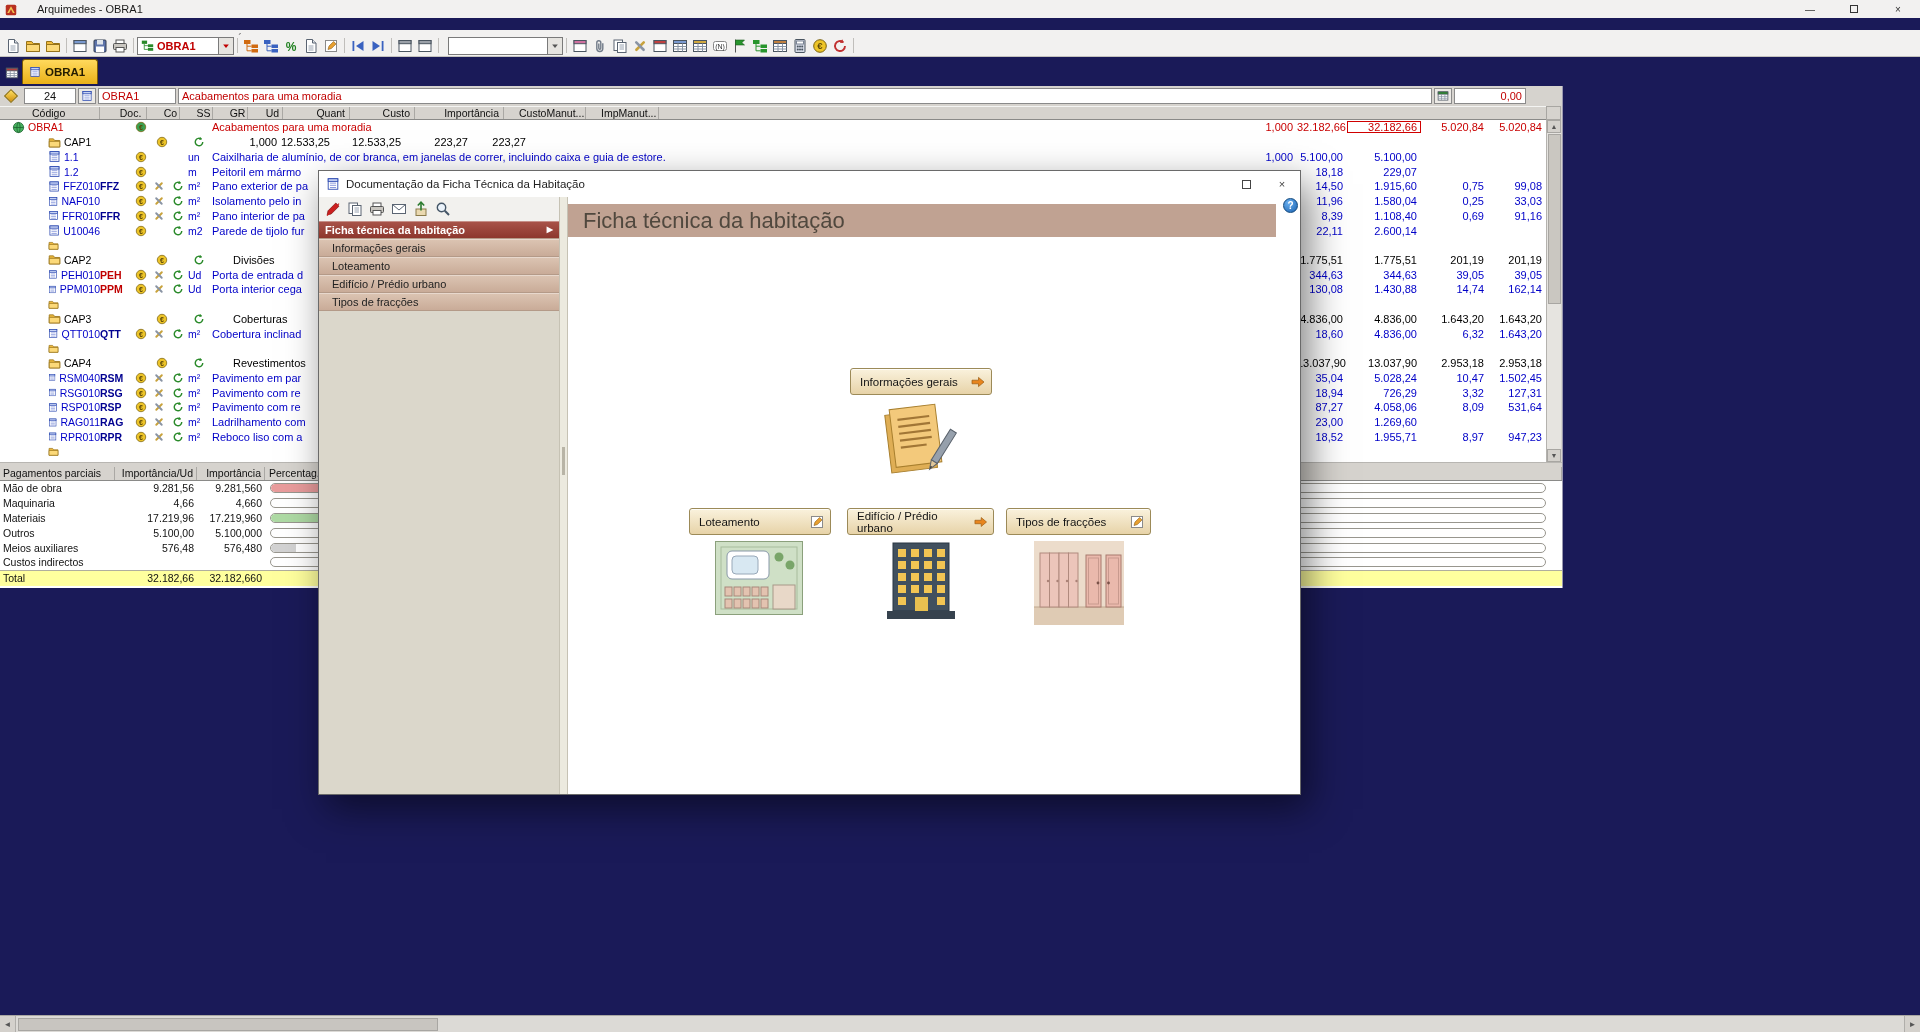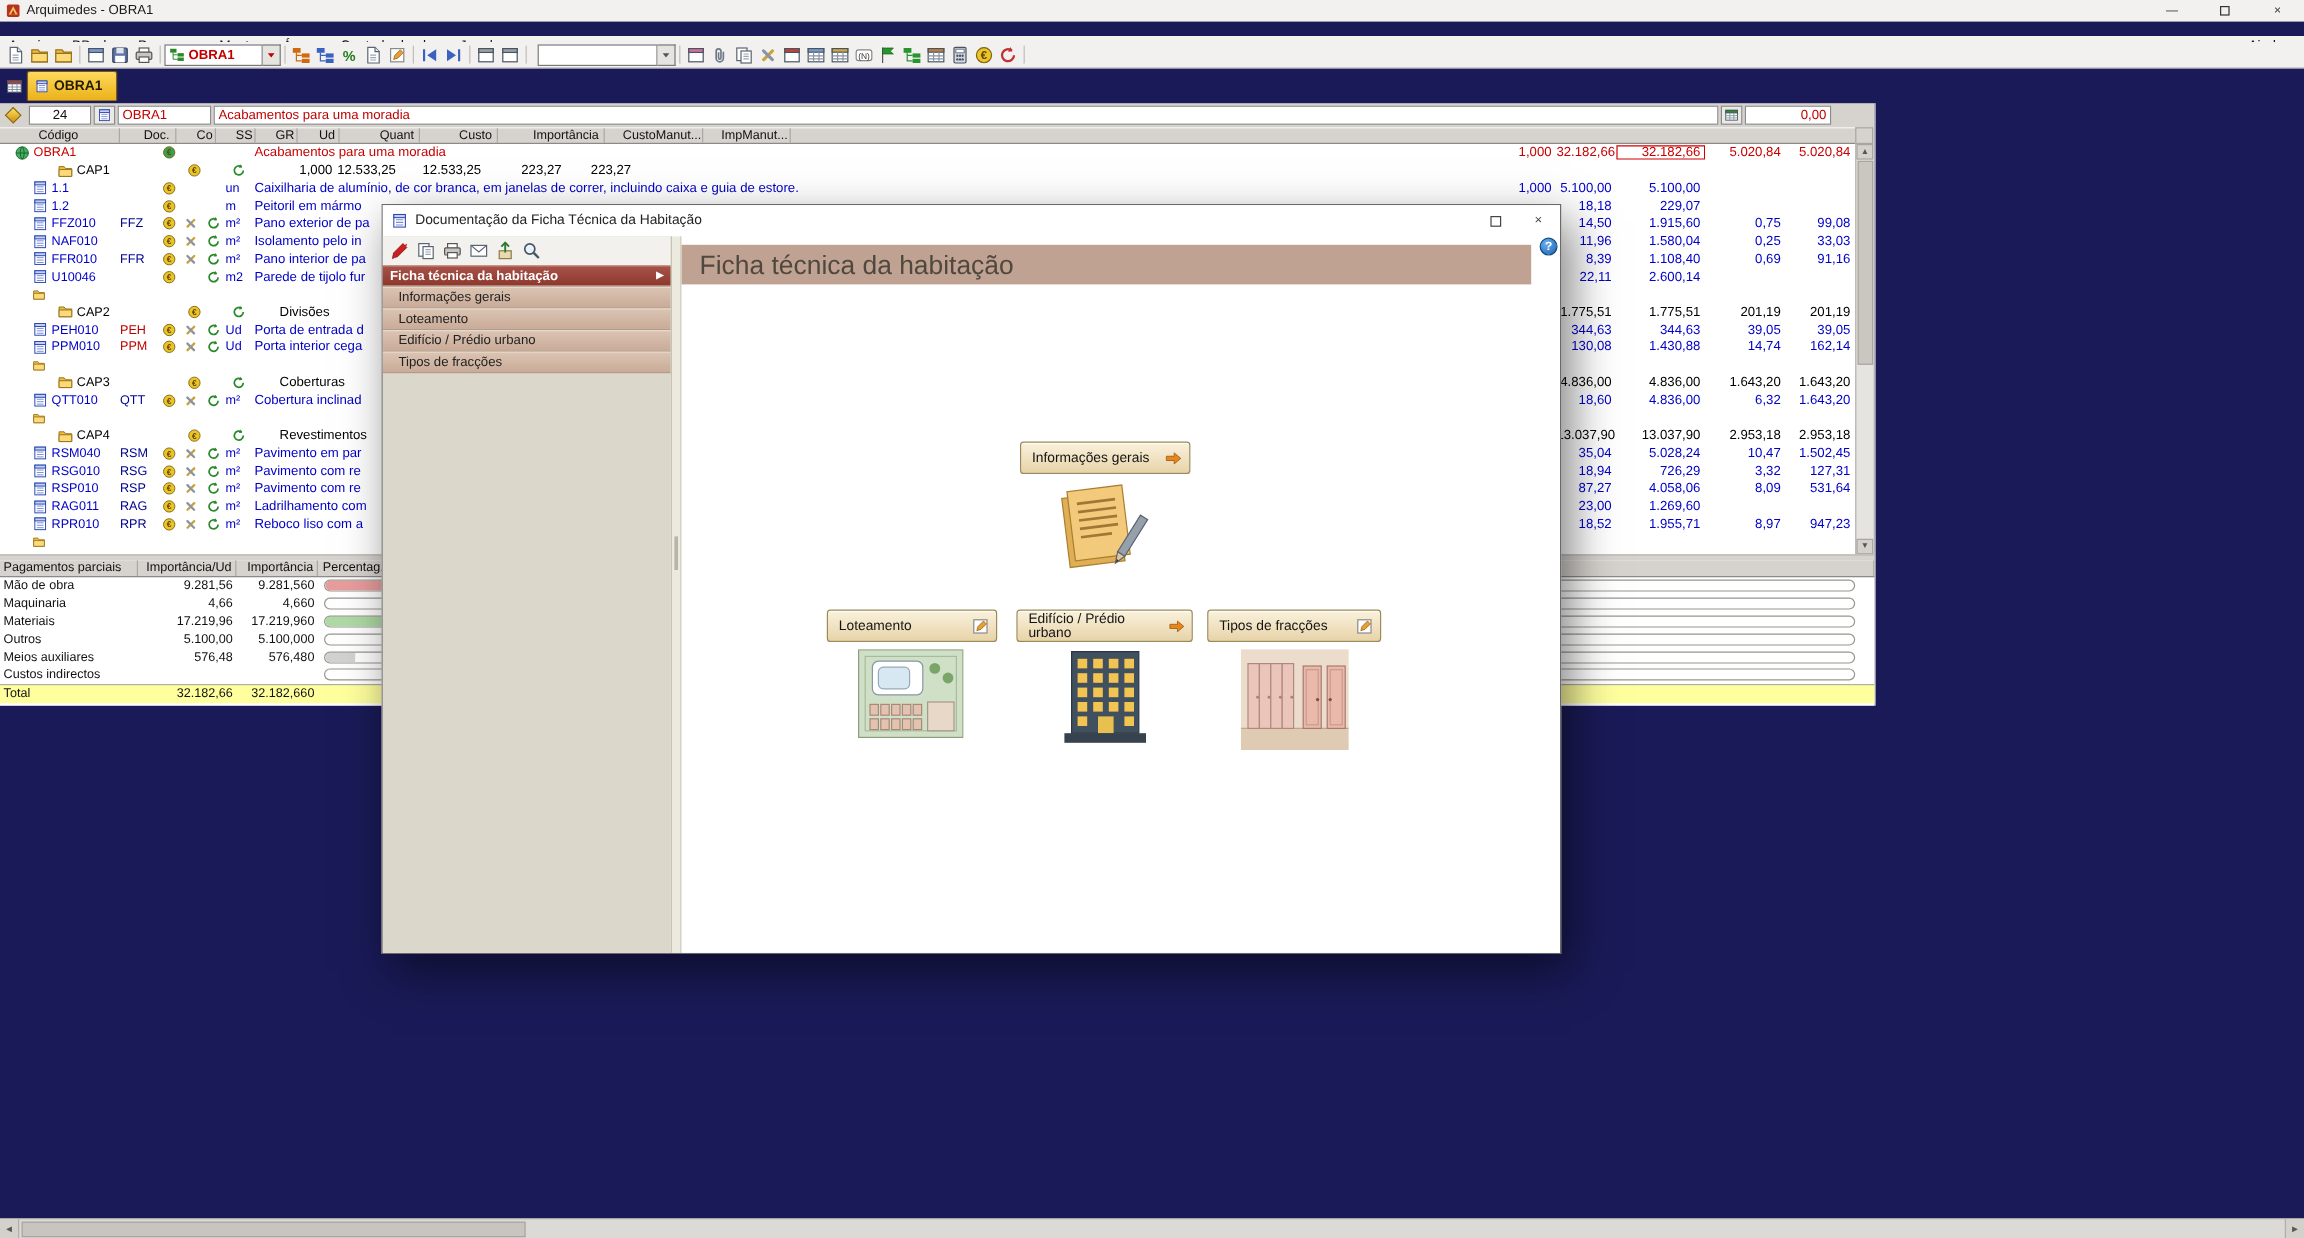--- a/index.html
+++ b/index.html
@@ -3,21 +3,21 @@
 <meta charset="utf-8">
 <style>
 *{margin:0;padding:0;box-sizing:border-box;}
 body{margin:0;background:#000;}
 .screen{position:relative;width:1920px;height:1032px;background:#1a1a58;font-family:"Liberation Sans",sans-serif;overflow:hidden;}
 svg{display:inline-block;vertical-align:middle;}
 .ic10{width:10px;height:10px}.ic11{width:11px;height:11px}.ic12{width:12px;height:12px}
 .ic13{width:13px;height:13px}.ic14{width:14px;height:14px}.ic16{width:16px;height:16px}
 
 
-.titlebar{position:absolute;left:0;top:0;width:100%;height:18px;background:#f2f1f0;display:flex;align-items:center;gap:5px;padding-left:5px;font-size:11px;color:#1a1a1a;}
+.titlebar{position:absolute;left:0;top:0;width:100%;height:18px;background:#f2f1f0;display:flex;align-items:center;gap:20px;padding-left:5px;font-size:11px;color:#1a1a1a;}
 .winbtns{margin-left:auto;display:flex;height:100%;}
 .wbtn{width:44px;height:100%;display:flex;align-items:center;justify-content:center;font-size:10px;color:#333;}
 .wbtn .sq{width:8px;height:8px;border:1px solid #333;display:inline-block;}
 .menubar{position:absolute;left:0;top:30px;width:100%;height:17px;background:#f2f1f0;display:flex;align-items:center;font-size:11.5px;color:#111;}
 .mitem{padding:0 7px;height:100%;display:flex;align-items:center;}
 .mitem.right{margin-left:auto;margin-right:10px;}
 .toolbar{position:absolute;left:0;top:35px;width:100%;height:22px;background:#f2f1f0;border-bottom:1px solid #c4c2be;display:flex;align-items:center;padding:0 3px;}
 .tbico{width:20px;height:20px;display:flex;align-items:center;justify-content:center;flex:none;}
 .tbsep{width:1px;height:15px;background:#c0bebb;margin:0 3px;flex:none;}
 .combo{height:18px;background:#fff;border:1px solid #7a7a7a;display:flex;align-items:center;gap:3px;padding:0 3px;font-size:11px;flex:none;}
@@ -48,26 +48,26 @@
 .c-cod{width:100px;flex:none}.c-doc{width:32px;flex:none}.c-co{width:18px;flex:none}
 .c-ss{width:18px;flex:none}.c-gr{width:20px;flex:none}.c-ud{width:20px;flex:none}
 .c-res{flex:1;min-width:0}.c-q{width:52px;flex:none}.c-c{width:50px;flex:none}
 .c-i{width:74px;flex:none}.c-cm{width:67px;flex:none}.c-im{width:58px;flex:none}
 .th.c-res{text-align:left;padding-left:4px;}
 .th.c-cod{text-align:left;padding-left:32px;}
 .th.c-q,.th.c-c,.th.c-i,.th.c-cm,.th.c-im{text-align:right;padding-right:4px;}
 .trows{position:absolute;left:0;top:34px;width:1546px;height:342px;background:#fff;overflow:hidden;}
 .trow{display:flex;height:14.74px;align-items:center;font-size:11px;white-space:nowrap;}
 .trow .c-cod{display:flex;align-items:center;gap:3px;overflow:hidden;}
-.ind0{padding-left:12px}.ind1{padding-left:27px}.ind2{padding-left:27px}
+.ind0{padding-left:12px}.ind1{padding-left:27px}.ind2{padding-left:48px}
 .codetext{font-size:10.5px;}
 .trow.root{color:#c80000;}
 .trow.cap{color:#000;margin-left:21px;}
 .trow.item{color:#0000c8;}
-.trow .c-doc{font-weight:normal;font-size:10.5px;overflow:hidden;}
+.trow .c-doc{font-weight:bold;font-size:10.5px;overflow:hidden;}
 .docnavy{color:#000090}.docred{color:#c00000}
 .trow .c-ud{font-size:10.5px;overflow:hidden;}
 .trow .c-res{overflow:hidden;padding-left:4px;}
 .num{text-align:right;padding-right:4px;overflow:hidden;}
 .selcell{box-shadow:inset 0 0 0 1px #d00000;}
 .trow .c-co,.trow .c-ss,.trow .c-gr{display:flex;align-items:center;justify-content:center;}
 .vscroll{position:absolute;left:1546px;top:34px;width:15px;height:342px;background:#e6e4e0;border-left:1px solid #b4b2ae;display:flex;flex-direction:column;align-items:center;color:#555;}
 .sarrow{width:100%;height:13px;background:#d4d1cc;border:1px solid #a8a6a2;font-size:7px;display:flex;align-items:center;justify-content:center;}
 .sarrow.down{margin-top:auto;}
 .sthumb{width:13px;height:170px;background:#cac7c1;border:1px solid #a8a6a2;margin-top:1px;}

